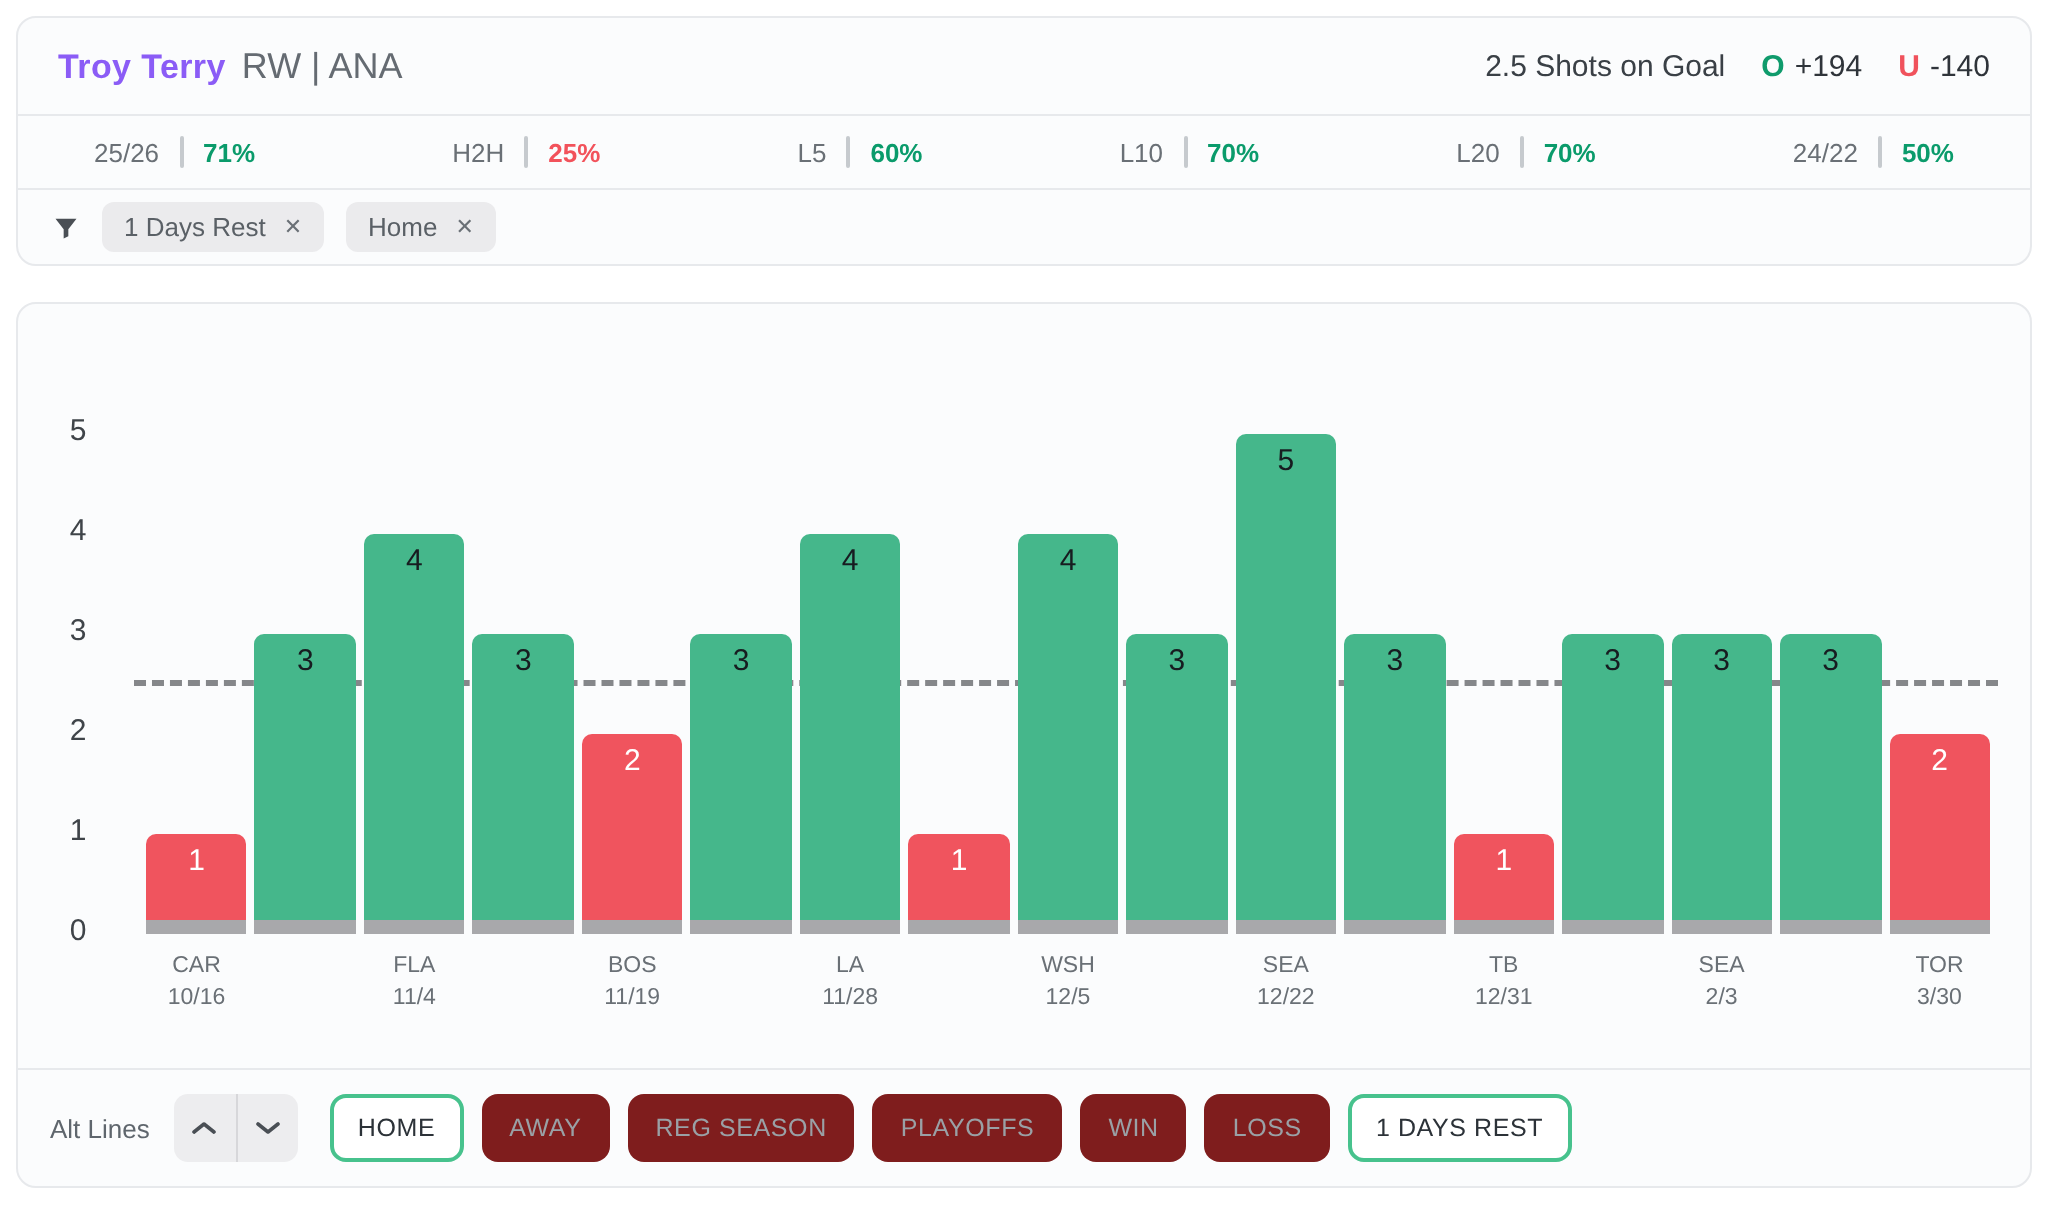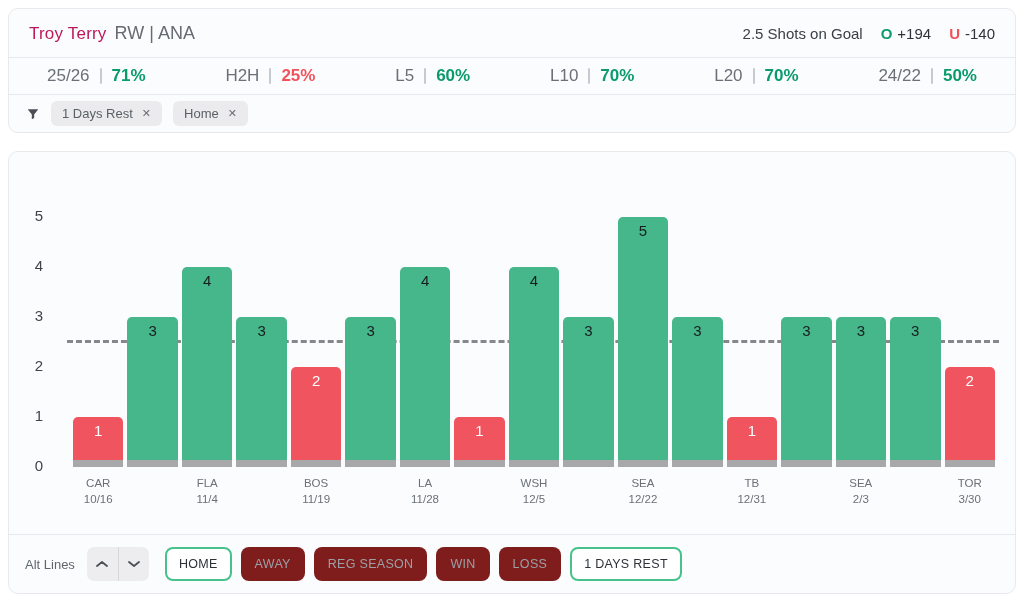--- a/index.html
+++ b/index.html
@@ -6,33 +6,33 @@
   html, body { width: 1024px; height: 603px; background: #ffffff; overflow: hidden;
     font-family: "Liberation Sans", "DejaVu Sans", sans-serif; }
 
   .card { border: 1px solid #e7e9ec; border-radius: 10px; background: #fbfcfd; }
   #top-card { margin: 8px 8px 0 8px; }
 
   
   .title-row { display: flex; align-items: center; justify-content: space-between;
     height: 48px; padding: 0 20px; }
   .title-left { display: flex; align-items: baseline; gap: 8px; }
-  .player-name { font-size: 17px; font-weight: normal; color: #be185d; letter-spacing: .2px; }
+  .player-name { font-size: 17px; font-weight: bold; color: #8b5cf6; letter-spacing: .2px; }
   .player-meta { font-size: 18px; color: #656b72; }
   .title-right { display: flex; align-items: center; gap: 18px; }
   .prop-line { font-size: 15px; color: #3a4046; }
   .odds { font-size: 15px; color: #2f343a; display: flex; align-items: center; gap: 5px; }
   .odds .ou { font-weight: bold; }
   .ou-over { color: #0f9b6c; }
   .ou-under { color: #f0525c; }
 
   
   .stats-row { display: flex; justify-content: space-between; align-items: center;
     height: 37px; padding: 0 38px; border-top: 1px solid #e7e9ec; }
-  .stat { display: flex; align-items: center; gap: 10px; font-size: 17px; }
+  .stat { display: flex; align-items: center; gap: 10px; font-size: 13px; }
   .stat-label { color: #6a7076; }
   .stat-sep { width: 2px; height: 16px; background: #c6cace; border-radius: 1px; }
   .stat-value { font-weight: bold; }
   .stat-value.green { color: #0a9b6b; }
   .stat-value.red { color: #f2525b; }
 
   
   .chips-row { display: flex; align-items: center; gap: 11px; height: 38px;
     padding: 0 17px; border-top: 1px solid #e7e9ec; }
   .chip { display: flex; align-items: center; gap: 9px; background: #ebebed;
@@ -321,18 +321,19 @@
           <svg width="12" height="8" viewBox="0 0 12 8" fill="none" stroke="#4a4f55" stroke-width="1.8" stroke-linecap="round" stroke-linejoin="round">
               <polyline points="1,2 6,6 11,2"></polyline>
             </svg>
         </span>
       </div>
     </div>
     <div id="pills" style="display:flex; align-items:center; gap:9px;">
         <button class="pill active">HOME</button>
         <button class="pill">AWAY</button>
         <button class="pill">REG SEASON</button>
+        <button class="pill">PLAYOFFS</button>
         <button class="pill">WIN</button>
         <button class="pill">LOSS</button>
         <button class="pill active">1 DAYS REST</button>
       </div>
   </div>
 </div>
 
 </body></html>

